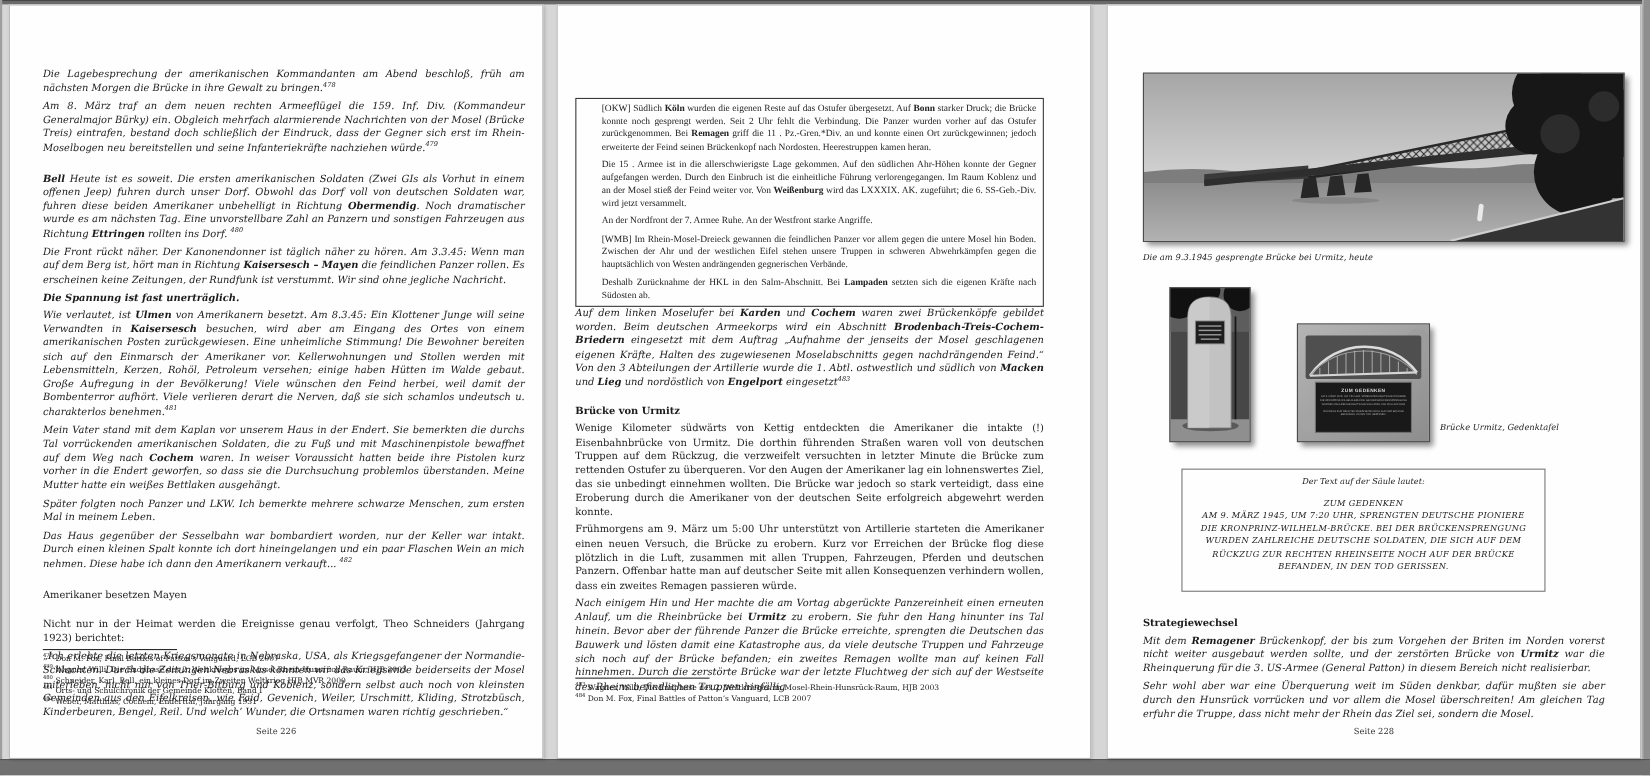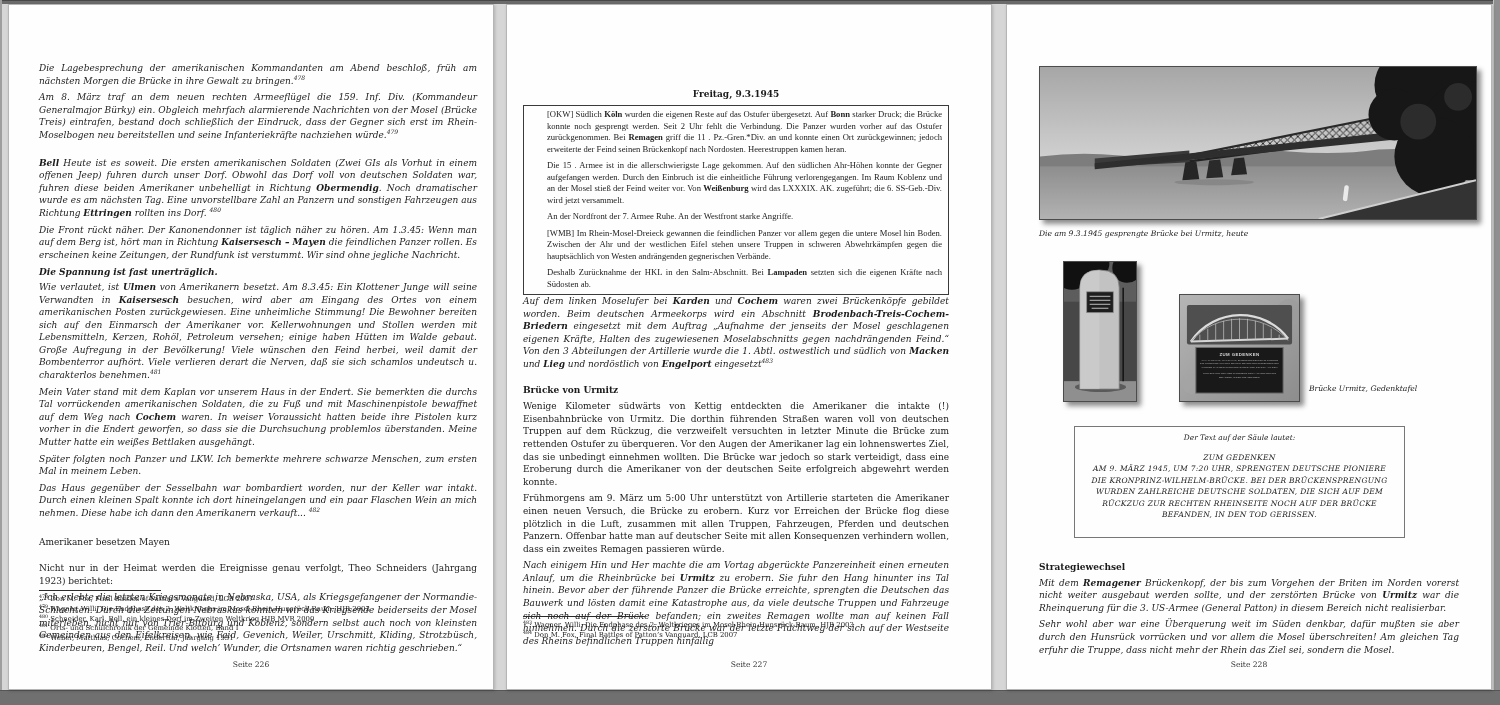--- a/index.html
+++ b/index.html
@@ -73,21 +73,21 @@
   <div class="edge-top"></div>
   <div class="edge-left"></div>
   <div class="edge-right"></div>
   <div class="edge-bottom"></div>
 
   <section class="page" id="page1">
     <div class="col col1">
       <p class="just i"><span>Die Lagebesprechung der amerikanischen Kommandanten am Abend beschloß, früh am nächsten Morgen die Brücke in ihre Gewalt zu bringen.</span><sup>478</sup></p>
       <p class="just i"><span>Am 8. März traf an dem neuen rechten Armeeflügel die 159. Inf. Div. (Kommandeur Generalmajor Bürky) ein. Obgleich mehrfach alarmierende Nachrichten von der Mosel (Brücke Treis) eintrafen, bestand doch schließlich der Eindruck, dass der Gegner sich erst im Rhein-Moselbogen neu bereitstellen und seine Infanteriekräfte nachziehen würde.</span><sup>479</sup></p>
       <p class="just i mt-blank"><b>Bell</b><span> Heute ist es soweit. Die ersten amerikanischen Soldaten (Zwei GIs als Vorhut in einem offenen Jeep) fuhren durch unser Dorf. Obwohl das Dorf voll von deutschen Soldaten war, fuhren diese beiden Amerikaner unbehelligt in Richtung </span><b>Obermendig</b><span>. Noch dramatischer wurde es am nächsten Tag. Eine unvorstellbare Zahl an Panzern und sonstigen Fahrzeugen aus Richtung </span><b>Ettringen</b><span> rollten ins Dorf. </span><sup>480</sup></p>
-      <p class="just i"><span>Die Front rückt näher. Der Kanonendonner ist täglich näher zu hören. Am 1.3.45: Wenn man auf dem Berg ist, hört man in Richtung </span><b>Kaisersesch – Mayen</b><span> die feindlichen Panzer rollen. Es erscheinen keine Zeitungen, der Rundfunk ist verstummt. Wir sind ohne jegliche Nachricht.</span></p>
+      <p class="just i"><span>Die Front rückt näher. Der Kanonendonner ist täglich näher zu hören. Am 3.3.45: Wenn man auf dem Berg ist, hört man in Richtung </span><b>Kaisersesch – Mayen</b><span> die feindlichen Panzer rollen. Es erscheinen keine Zeitungen, der Rundfunk ist verstummt. Wir sind ohne jegliche Nachricht.</span></p>
       <div class="h h-bi">Die Spannung ist fast unerträglich.</div>
       <p class="just i"><span>Wie verlautet, ist </span><b>Ulmen</b><span> von Amerikanern besetzt. Am 8.3.45: Ein Klottener Junge will seine Verwandten in </span><b>Kaisersesch</b><span> besuchen, wird aber am Eingang des Ortes von einem amerikanischen Posten zurückgewiesen. Eine unheimliche Stimmung! Die Bewohner bereiten sich auf den Einmarsch der Amerikaner vor. Kellerwohnungen und Stollen werden mit Lebensmitteln, Kerzen, Rohöl, Petroleum versehen; einige haben Hütten im Walde gebaut. Große Aufregung in der Bevölkerung! Viele wünschen den Feind herbei, weil damit der Bombenterror aufhört. Viele verlieren derart die Nerven, daß sie sich schamlos undeutsch u. charakterlos benehmen.</span><sup>481</sup></p>
       <p class="just i"><span>Mein Vater stand mit dem Kaplan vor unserem Haus in der Endert. Sie bemerkten die durchs Tal vorrückenden amerikanischen Soldaten, die zu Fuß und mit Maschinenpistole bewaffnet auf dem Weg nach </span><b>Cochem</b><span> waren. In weiser Voraussicht hatten beide ihre Pistolen kurz vorher in die Endert geworfen, so dass sie die Durchsuchung problemlos überstanden. Meine Mutter hatte ein weißes Bettlaken ausgehängt.</span></p>
       <p class="just i"><span>Später folgten noch Panzer und LKW. Ich bemerkte mehrere schwarze Menschen, zum ersten Mal in meinem Leben.</span></p>
       <p class="just i"><span>Das Haus gegenüber der Sesselbahn war bombardiert worden, nur der Keller war intakt. Durch einen kleinen Spalt konnte ich dort hineingelangen und ein paar Flaschen Wein an mich nehmen. Diese habe ich dann den Amerikanern verkauft... </span><sup>482</sup></p>
       <div class="h h-r">Amerikaner besetzen Mayen</div>
       <p class="just"><span>Nicht nur in der Heimat werden die Ereignisse genau verfolgt, Theo Schneiders (Jahrgang 1923) berichtet:</span></p>
       <p class="just i"><span>„Ich erlebte die letzten Kriegsmonate in Nebraska, USA, als Kriegsgefangener der Normandie-Schlachten. Durch die Zeitungen Nebraskas konnten wir das Kriegsende beiderseits der Mosel miterleben, nicht nur von Trier-Bitburg und Koblenz, sondern selbst auch noch von kleinsten Gemeinden aus den Eifelkreisen, wie Faid, Gevenich, Weiler, Urschmitt, Kliding, Strotzbüsch, Kinderbeuren, Bengel, Reil. Und welch’ Wunder, die Ortsnamen waren richtig geschrieben.“</span></p>
     </div>
     <div class="footnotes">
@@ -96,40 +96,38 @@
       <p class="fn"><sup>479</sup><span> Wagner, Willi, Die Endphase des 2. Weltkrieges im Mosel-Rhein-Hunsrück-Raum, HJB 2003</span></p>
       <p class="fn"><sup>480</sup><span> Schneider, Karl, Bell, ein kleines Dorf im Zweiten Weltkrieg HJB MVR 2000</span></p>
       <p class="fn"><sup>481</sup><span> Orts- und Schulchronik der Gemeinde Klotten, Band I</span></p>
       <p class="fn"><sup>482</sup><span> Weber, Matthias, Cochem, Enderttal, Jahrgang 1931</span></p>
     </div>
     <div class="page-number">Seite 226</div>
   </section>
 
   <section class="page" id="page2">
     <div class="col col2">
-      <div class="date-heading">Freitag, 9.3.1945</div>
       <div class="okw-box">
         <p><span>[OKW] Südlich </span><b>Köln</b><span> wurden die eigenen Reste auf das Ostufer übergesetzt. Auf </span><b>Bonn</b><span> starker Druck; die Brücke konnte noch gesprengt werden. Seit 2 Uhr fehlt die Verbindung. Die Panzer wurden vorher auf das Ostufer zurückgenommen. Bei </span><b>Remagen</b><span> griff die 11 . Pz.-Gren.*Div. an und konnte einen Ort zurückgewinnen; jedoch erweiterte der Feind seinen Brückenkopf nach Nordosten. Heerestruppen kamen heran.</span></p>
         <p><span>Die 15 . Armee ist in die allerschwierigste Lage gekommen. Auf den südlichen Ahr-Höhen konnte der Gegner aufgefangen werden. Durch den Einbruch ist die einheitliche Führung verlorengegangen. Im Raum Koblenz und an der Mosel stieß der Feind weiter vor. Von </span><b>Weißenburg</b><span> wird das LXXXIX. AK. zugeführt; die 6. SS-Geb.-Div. wird jetzt versammelt.</span></p>
         <p><span>An der Nordfront der 7. Armee Ruhe. An der Westfront starke Angriffe.</span></p>
         <p><span>[WMB] Im Rhein-Mosel-Dreieck gewannen die feindlichen Panzer vor allem gegen die untere Mosel hin Boden. Zwischen der Ahr und der westlichen Eifel stehen unsere Truppen in schweren Abwehrkämpfen gegen die hauptsächlich von Westen andrängenden gegnerischen Verbände.</span></p>
         <p><span>Deshalb Zurücknahme der HKL in den Salm-Abschnitt. Bei </span><b>Lampaden</b><span> setzten sich die eigenen Kräfte nach Südosten ab.</span></p>
       </div>
       <p class="just i"><span>Auf dem linken Moselufer bei </span><b>Karden</b><span> und </span><b>Cochem</b><span> waren zwei Brückenköpfe gebildet worden. Beim deutschen Armeekorps wird ein Abschnitt </span><b>Brodenbach-Treis-Cochem-Briedern</b><span> eingesetzt mit dem Auftrag „Aufnahme der jenseits der Mosel geschlagenen eigenen Kräfte, Halten des zugewiesenen Moselabschnitts gegen nachdrängenden Feind.“ Von den 3 Abteilungen der Artillerie wurde die 1. Abtl. ostwestlich und südlich von </span><b>Macken</b><span> und </span><b>Lieg</b><span> und nordöstlich von </span><b>Engelport</b><span> eingesetzt</span><sup>483</sup></p>
       <div class="h sect-h">Brücke von Urmitz</div>
       <p class="just"><span>Wenige Kilometer südwärts von Kettig entdeckten die Amerikaner die intakte (!) Eisenbahnbrücke von Urmitz. Die dorthin führenden Straßen waren voll von deutschen Truppen auf dem Rückzug, die verzweifelt versuchten in letzter Minute die Brücke zum rettenden Ostufer zu überqueren. Vor den Augen der Amerikaner lag ein lohnenswertes Ziel, das sie unbedingt einnehmen wollten. Die Brücke war jedoch so stark verteidigt, dass eine Eroberung durch die Amerikaner von der deutschen Seite erfolgreich abgewehrt werden konnte.</span></p>
       <p class="just"><span>Frühmorgens am 9. März um 5:00 Uhr unterstützt von Artillerie starteten die Amerikaner einen neuen Versuch, die Brücke zu erobern. Kurz vor Erreichen der Brücke flog diese plötzlich in die Luft, zusammen mit allen Truppen, Fahrzeugen, Pferden und deutschen Panzern. Offenbar hatte man auf deutscher Seite mit allen Konsequenzen verhindern wollen, dass ein zweites Remagen passieren würde.</span></p>
       <p class="just i"><span>Nach einigem Hin und Her machte die am Vortag abgerückte Panzereinheit einen erneuten Anlauf, um die Rheinbrücke bei </span><b>Urmitz</b><span> zu erobern. Sie fuhr den Hang hinunter ins Tal hinein. Bevor aber der führende Panzer die Brücke erreichte, sprengten die Deutschen das Bauwerk und lösten damit eine Katastrophe aus, da viele deutsche Truppen und Fahrzeuge sich noch auf der Brücke befanden; ein zweites Remagen wollte man auf keinen Fall hinnehmen. Durch die zerstörte Brücke war der letzte Fluchtweg der sich auf der Westseite des Rheins befindlichen Truppen hinfällig</span></p>
     </div>
     <div class="footnotes">
       <div class="fn-rule"></div>
       <p class="fn"><sup>483</sup><span> Wagner, Willi, Die Endphase des 2. Weltkrieges im Mosel-Rhein-Hunsrück-Raum, HJB 2003</span></p>
       <p class="fn"><sup>484</sup><span> Don M. Fox, Final Battles of Patton’s Vanguard, LCB 2007</span></p>
     </div>
-    <div class="page-number">Seite 227</div>
   </section>
 
   <section class="page" id="page3">
 
     <div class="photo" id="bridge-photo">
       <svg viewBox="0 0 438 153" preserveAspectRatio="none">
         <defs>
           <linearGradient id="sky" x1="0" y1="0" x2="0" y2="1">
             <stop offset="0" stop-color="#a6a6a6"></stop>
               <stop offset="1" stop-color="#d4d4d4"></stop>

